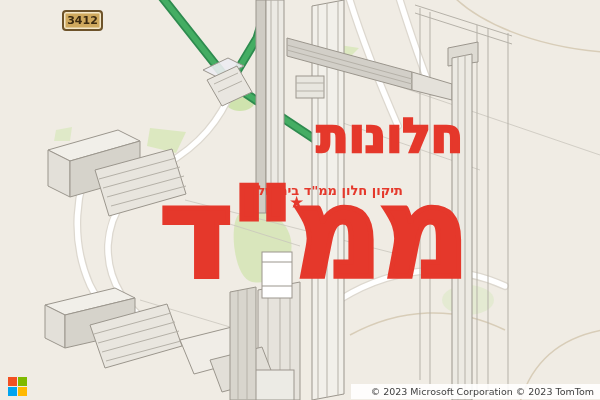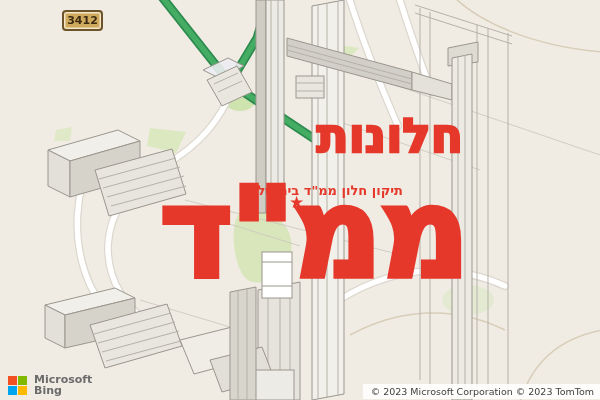--- a/index.html
+++ b/index.html
@@ -38,21 +38,21 @@
   }
   
   .bing{position:absolute;left:8px;bottom:4px;display:flex;align-items:center;gap:7px;}
   .ms-squares{width:19px;height:19px;display:grid;grid-template-columns:9px 9px;grid-template-rows:9px 9px;gap:1px;}
   .ms-squares i{display:block;}
   .bing-text{color:#6b6b6b;font-size:11px;font-weight:bold;line-height:11px;font-family:"DejaVu Sans",sans-serif;}
   
   .copyright{
     position:absolute;right:0;bottom:1px;
     background:rgba(255,255,255,0.88);
-    color:#3f3f3f;font-size:9.5px;line-height:13px;padding:1px 6px 1px 8px;
+    color:#3f3f3f;font-size:9.5px;line-height:13px;padding:1px 6px 1px 20px;
     white-space:nowrap;
   }
 </style>
 </head>
 <body>
 
 <div id="screen">
 
   <svg width="600" height="400" viewBox="0 0 600 400">
 
@@ -183,20 +183,16 @@
     <div class="ov-line2" style="color: rgb(229, 56, 43);">ממ"ד</div>
   </div>
 
   <div class="bing">
     <span class="ms-squares">
       <i style="background:#f25022"></i>
         <i style="background:#7fba00"></i>
         <i style="background:#00a4ef"></i>
         <i style="background:#ffb900"></i>
     </span>
-    <span class="bing-text">
-      <span>Microsoft</span><br>
-      <span>Bing</span>
-    </span>
   </div>
 
   <div class="copyright">© 2023 Microsoft Corporation © 2023 TomTom</div>
 </div>
 
 </body></html>

